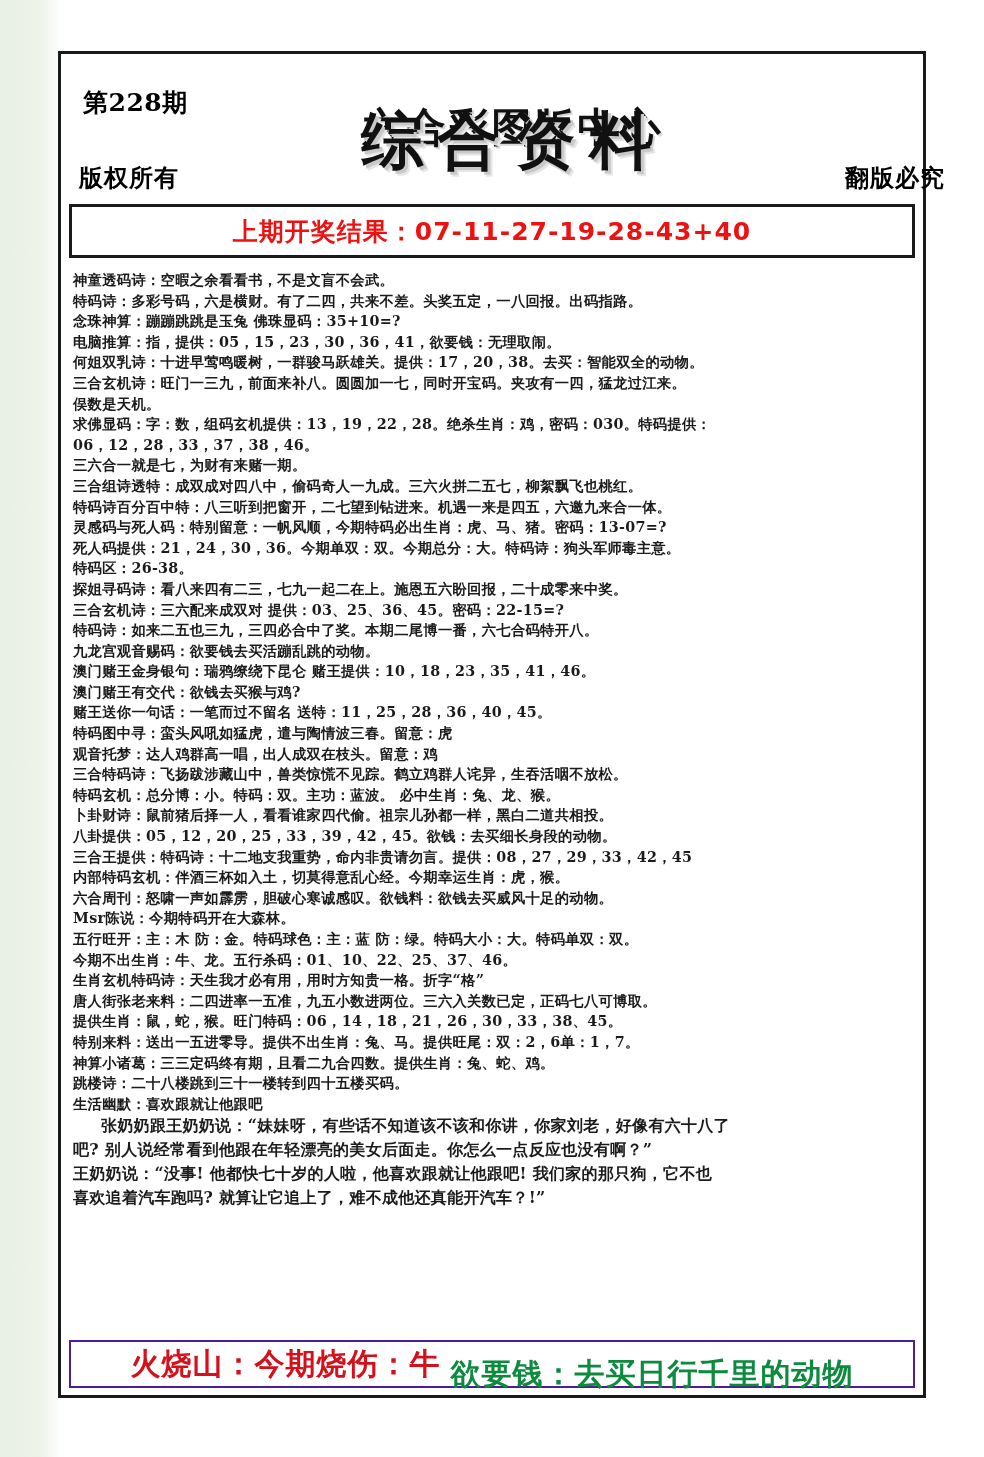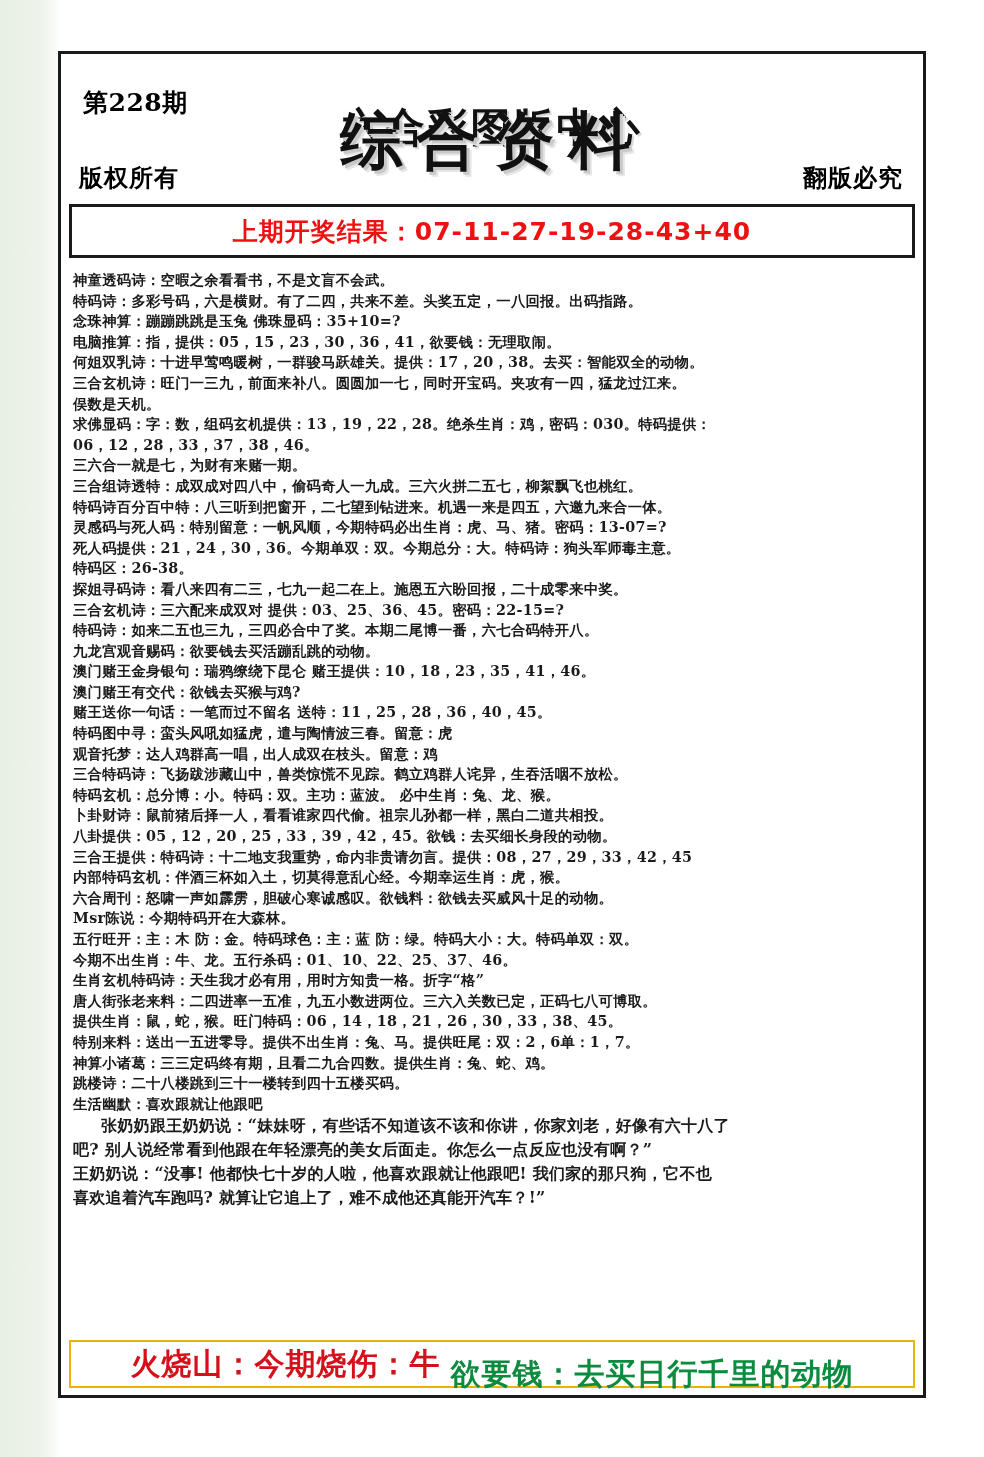--- a/index.html
+++ b/index.html
@@ -34,20 +34,21 @@
     border: 3px solid #1a1a1a;
     box-sizing: border-box;
     z-index: 1;
   }
 
   
   .masthead {
     position: relative;
     height: 148px;
     width: 100%;
+    padding-left: 42px;
   }
   .issue-no {
     position: absolute;
     left: 22px;
     top: 32px;
     font-family: "DejaVu Serif", "Liberation Serif", serif;
     font-size: 25px;
     font-weight: 700;
     color: #000;
     letter-spacing: 0.5px;
@@ -142,21 +143,21 @@
     font-size: 16px;
   }
 
   
   .footer-bar {
     position: absolute;
     left: 8px;
     right: 8px;
     bottom: 7px;
     height: 44px;
-    border: 2px solid #eab308;
+    border: 2px solid #4c1d95;
     display: flex;
     align-items: center;
     justify-content: center;
     background: #fff;
     gap: 0px;
     text-align: center;
   }
   .footer-red {
     font-family: "DejaVu Serif", "Liberation Serif", serif;
     font-size: 30px;

